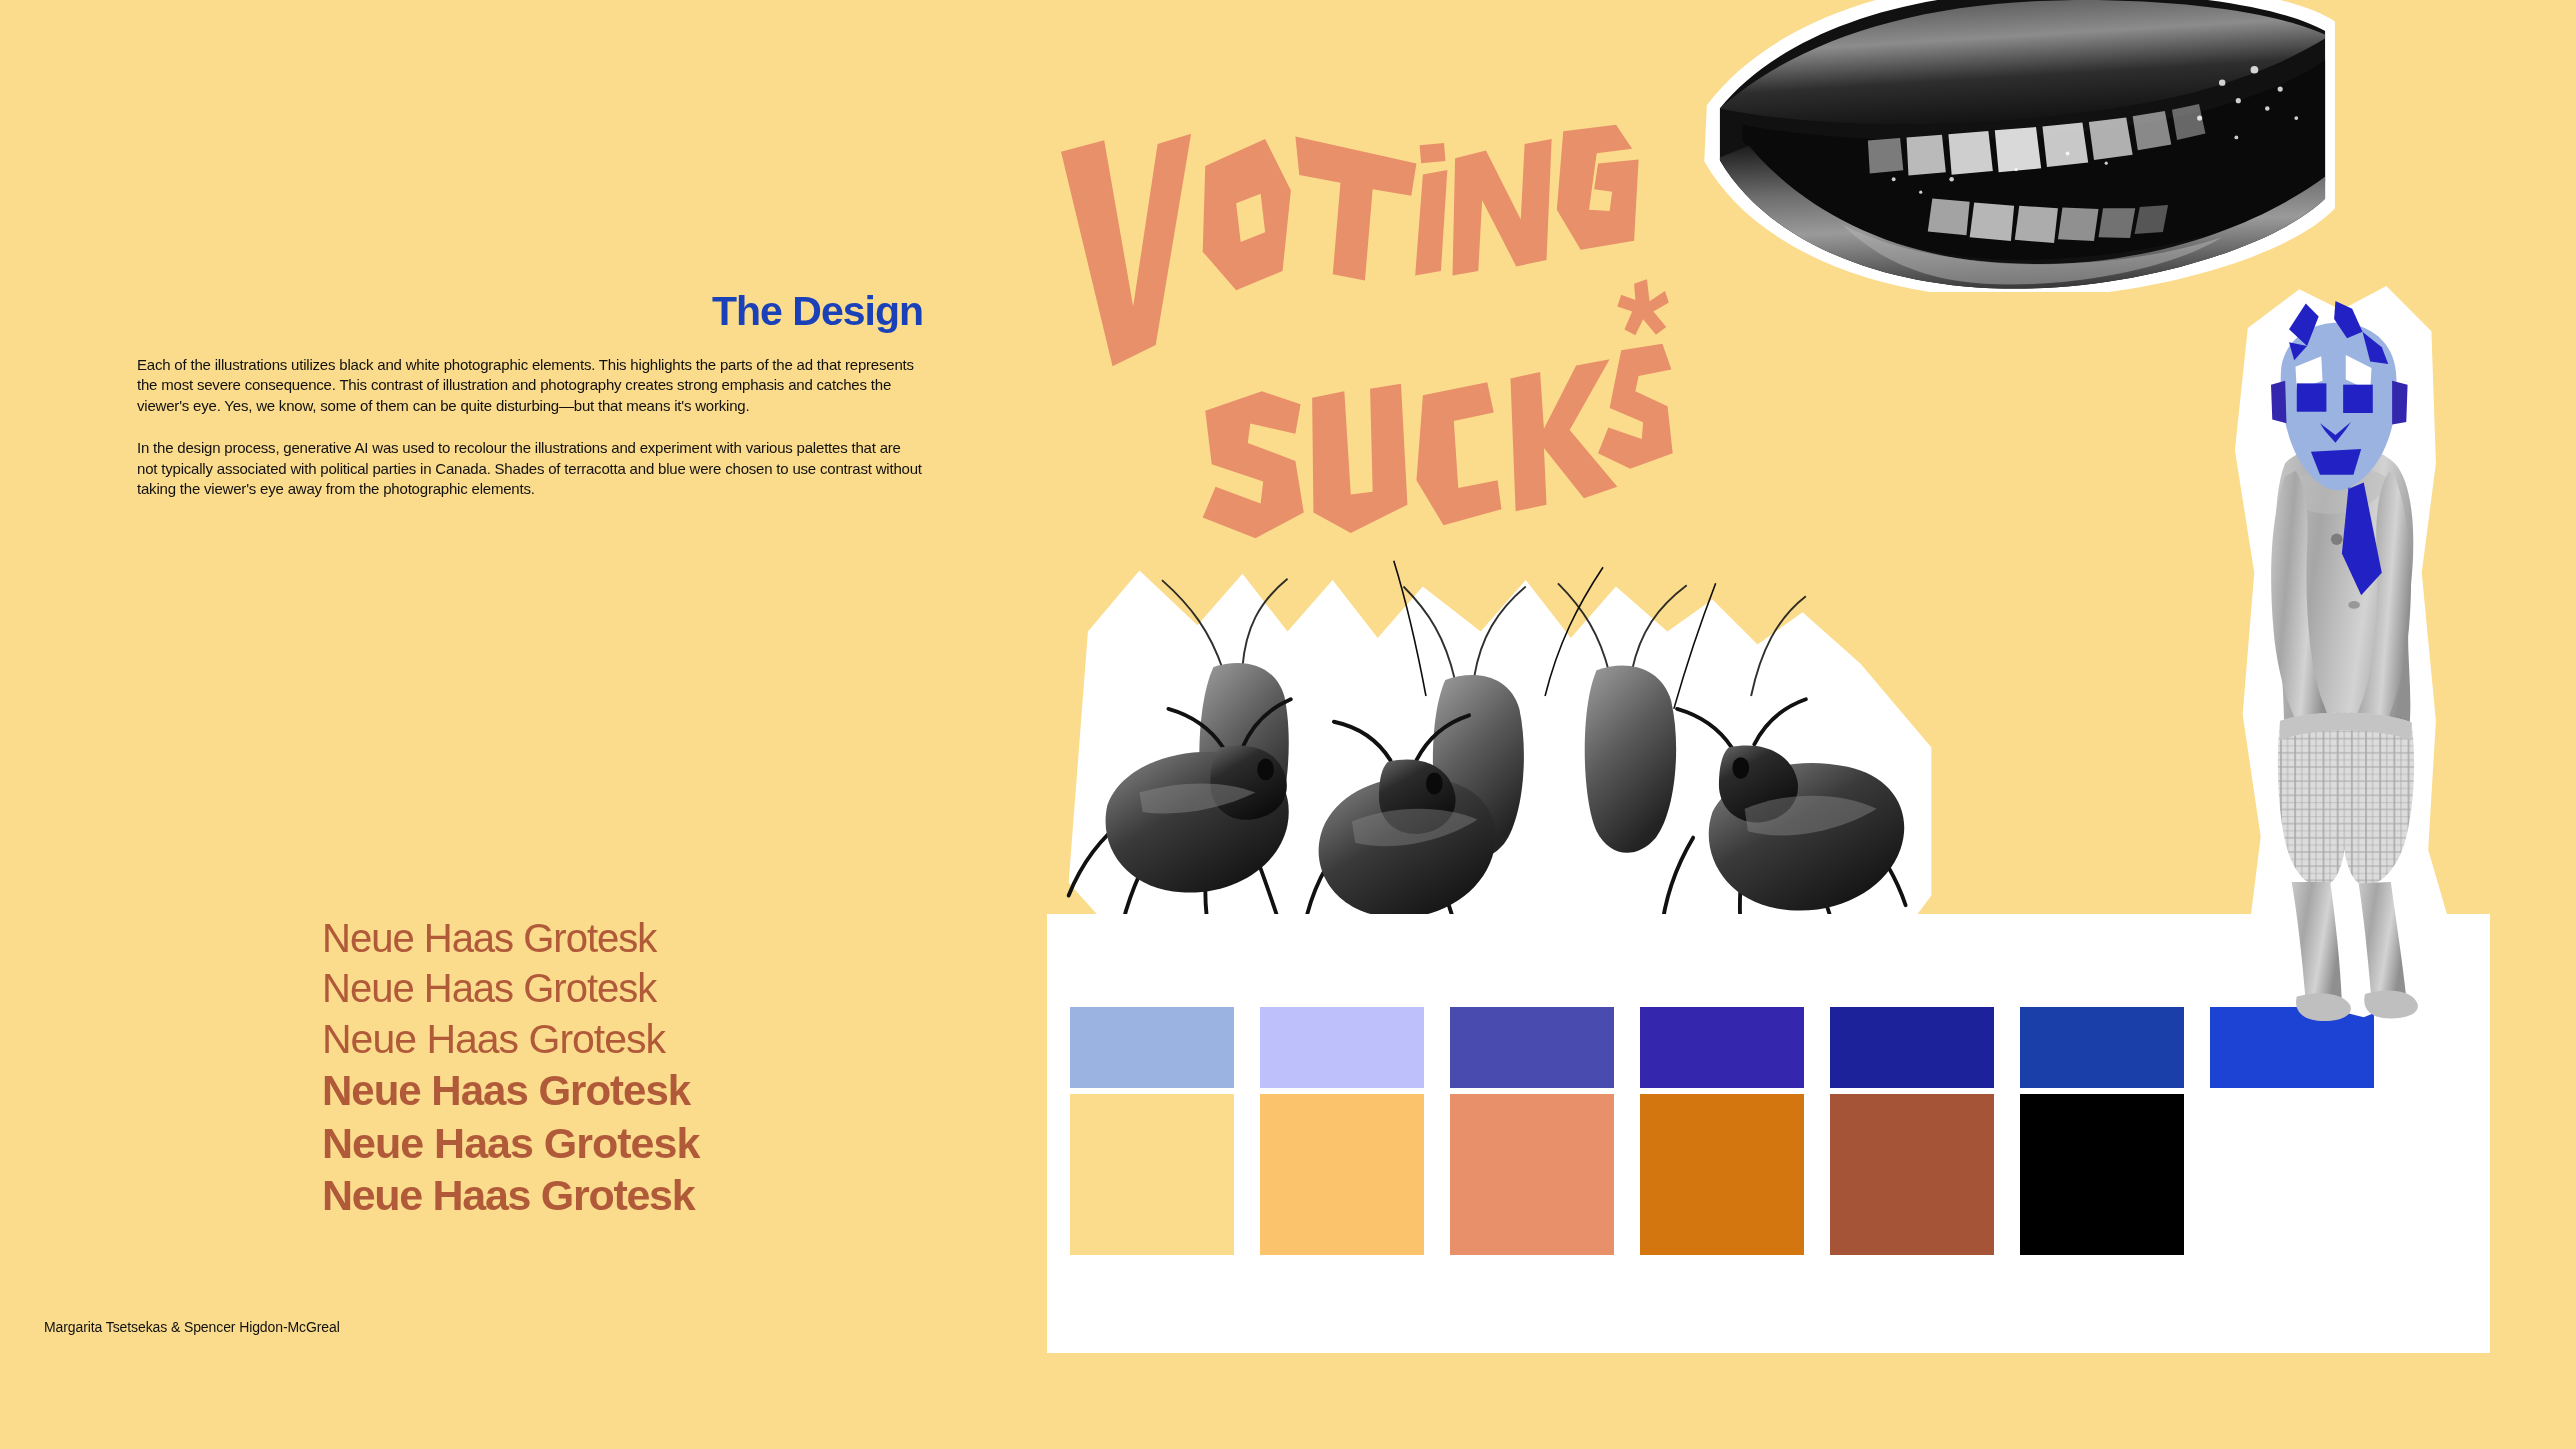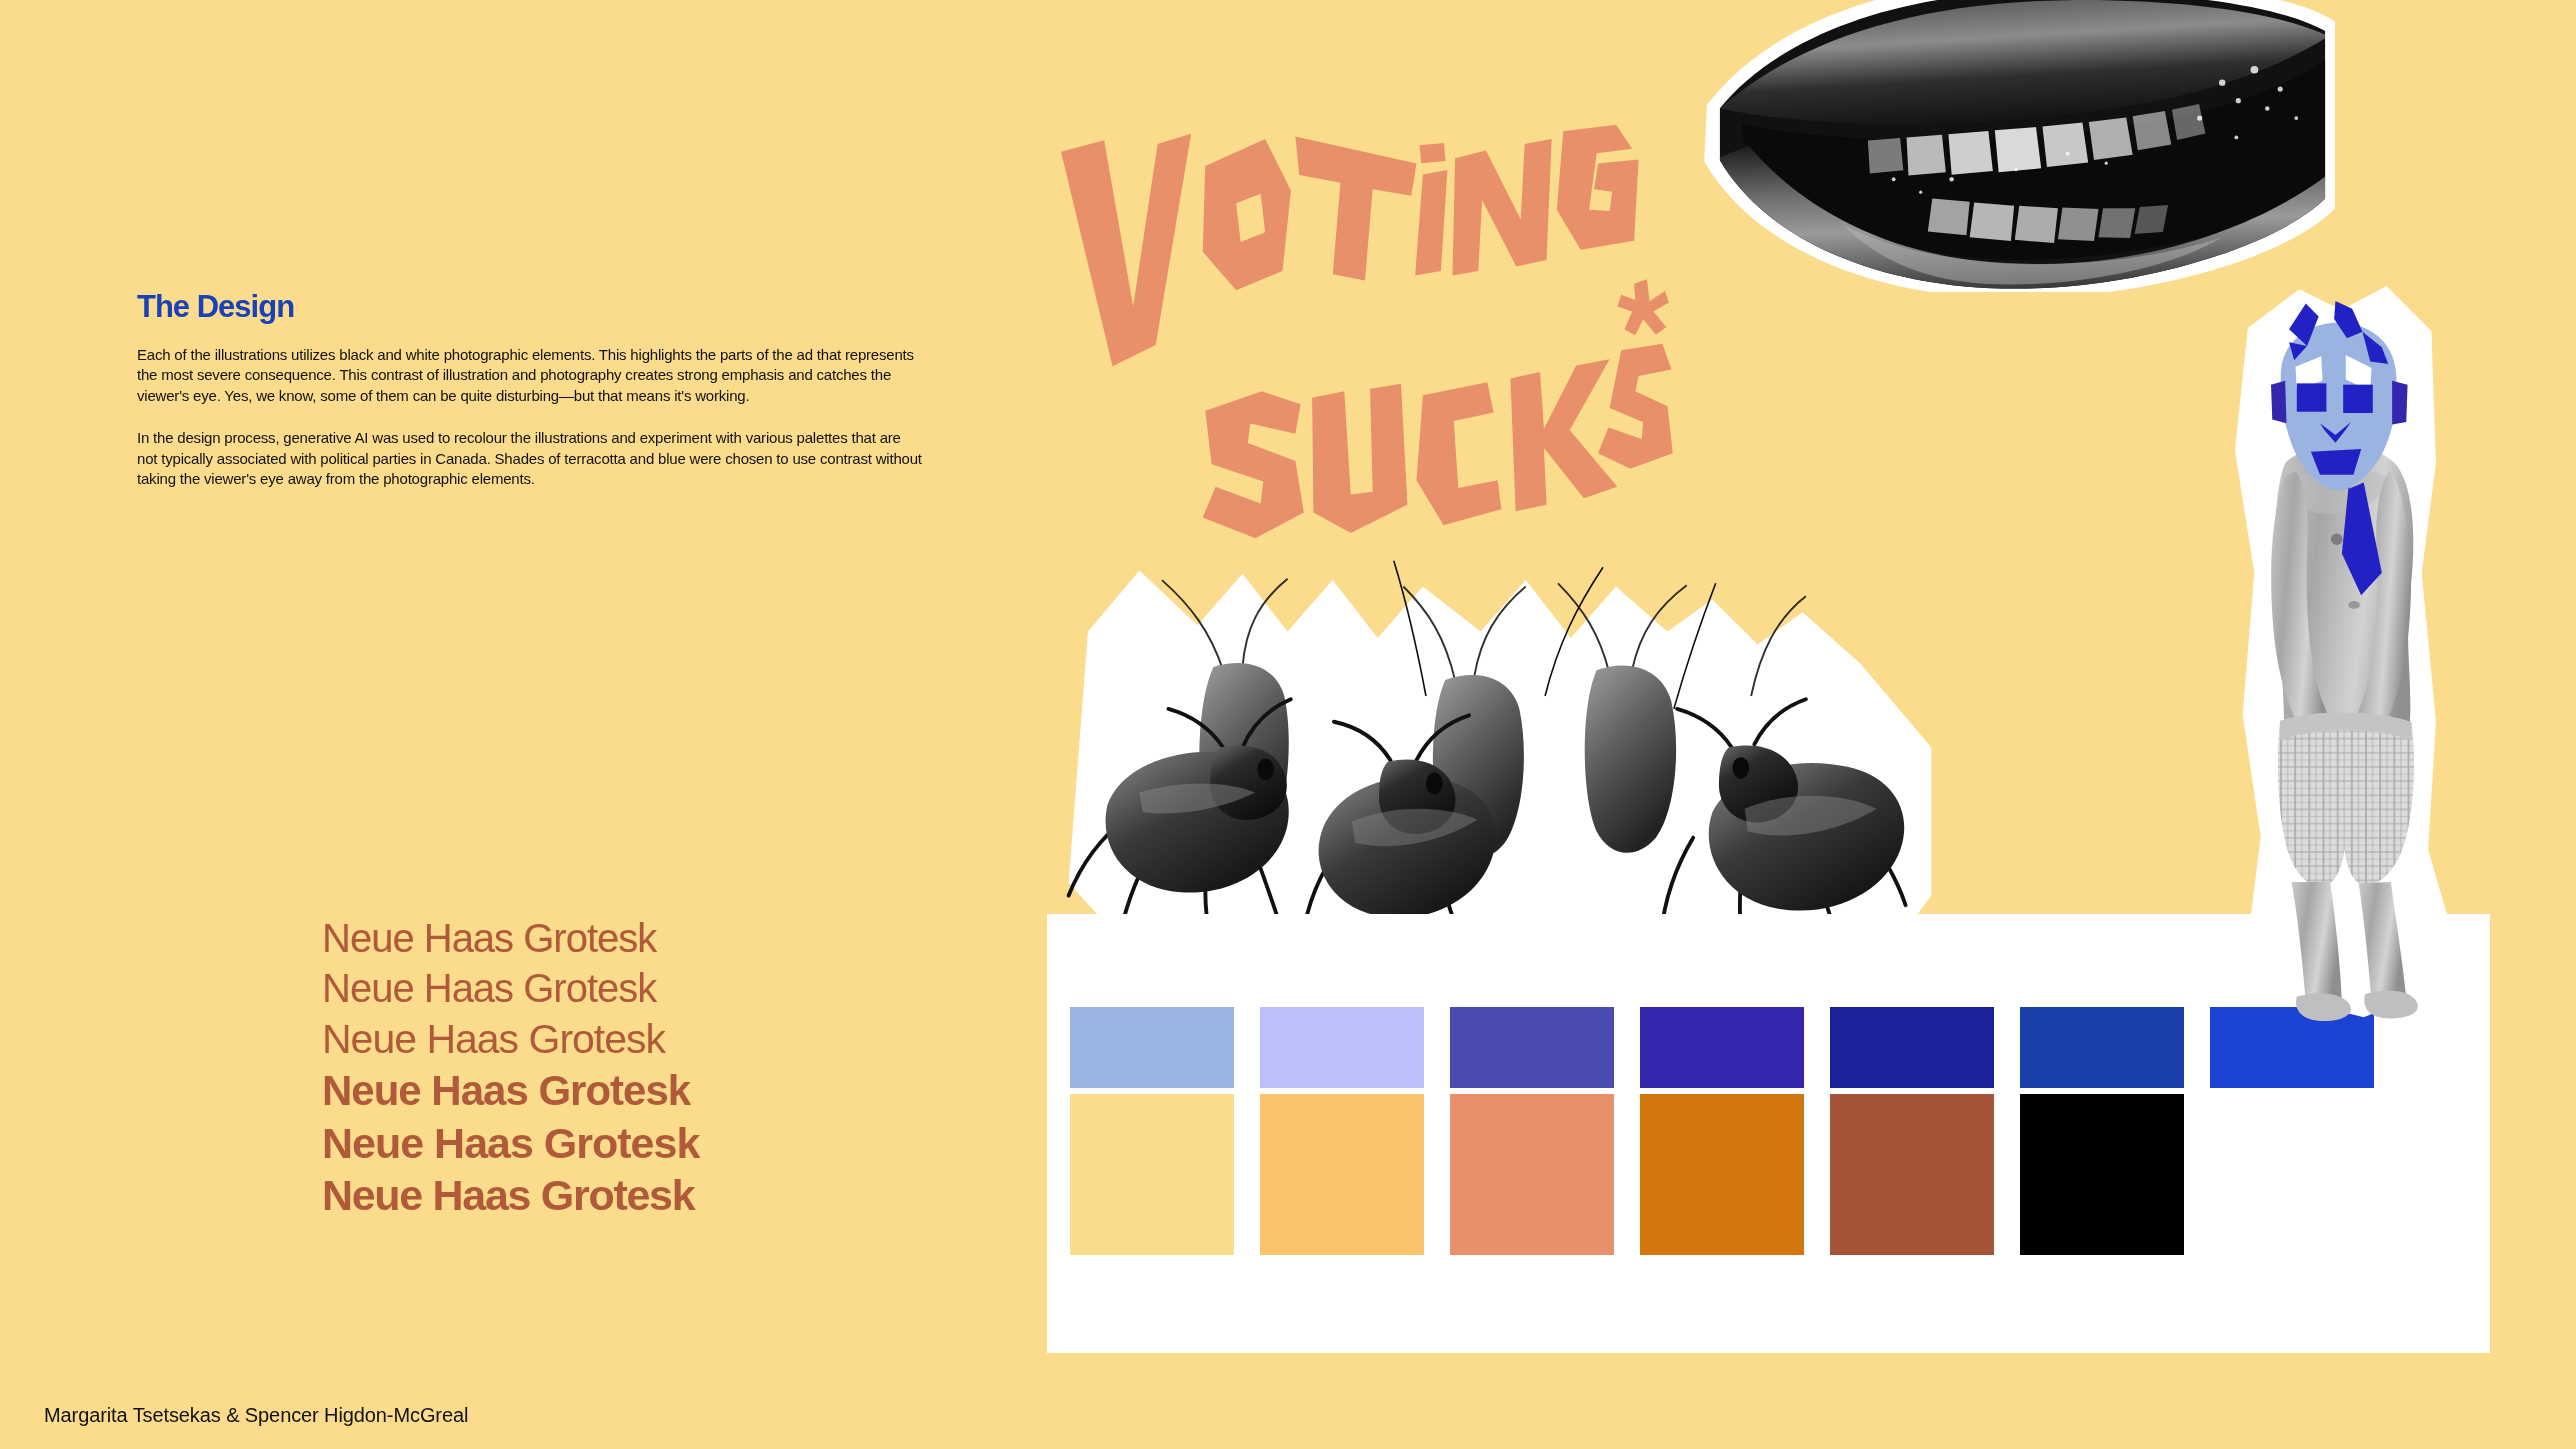--- a/index.html
+++ b/index.html
@@ -14,26 +14,27 @@
     font-family: "Liberation Sans", sans-serif;
   }
 
   
   #text-col {
     position: absolute;
     left: 137px; top: 291px;
     width: 786px;
   }
   #page-title {
-    font-size: 31px;
+    font-size: 41px;
     font-weight: bold;
     color: #1A41B8;
     letter-spacing: -1px;
     margin: 0 0 23px 0;
     line-height: 1.0;
+    text-align: right;
   }
   .body-para {
     font-size: 15px;
     line-height: 1.36;
     color: #111111;
     margin: 5px 0 22px 0;
     letter-spacing: -0.2px;
   }
   .body-para:last-child { margin-bottom: 0; }
 
@@ -52,22 +53,22 @@
   .spec-w1 { font-size: 40px; font-weight: 300; margin-bottom: 10.3px; -webkit-text-stroke: 0.1px #B05A3A; }
   .spec-w2 { font-size: 40px; font-weight: 400; margin-bottom: 10.3px; }
   .spec-w3 { font-size: 41px; font-weight: 500; margin-bottom: 10.3px; }
   .spec-w4 { font-size: 42px; font-weight: 700; margin-bottom: 10.3px; }
   .spec-w5 { font-size: 43px; font-weight: 800; margin-bottom: 9px; }
   .spec-w6 { font-size: 43px; font-weight: 900; letter-spacing: -1.3px; }
 
   
   #credit {
     position: absolute;
-    left: 44px; top: 1404px;
-    font-size: 20px;
+    left: 44px; top: 1319px;
+    font-size: 14px;
     color: #111111;
     letter-spacing: -0.1px;
   }
 
   
   #logo-wrap {
     position: absolute;
     left: 1043px; top: 113px;
     width: 631px; height: 361px;
   }

